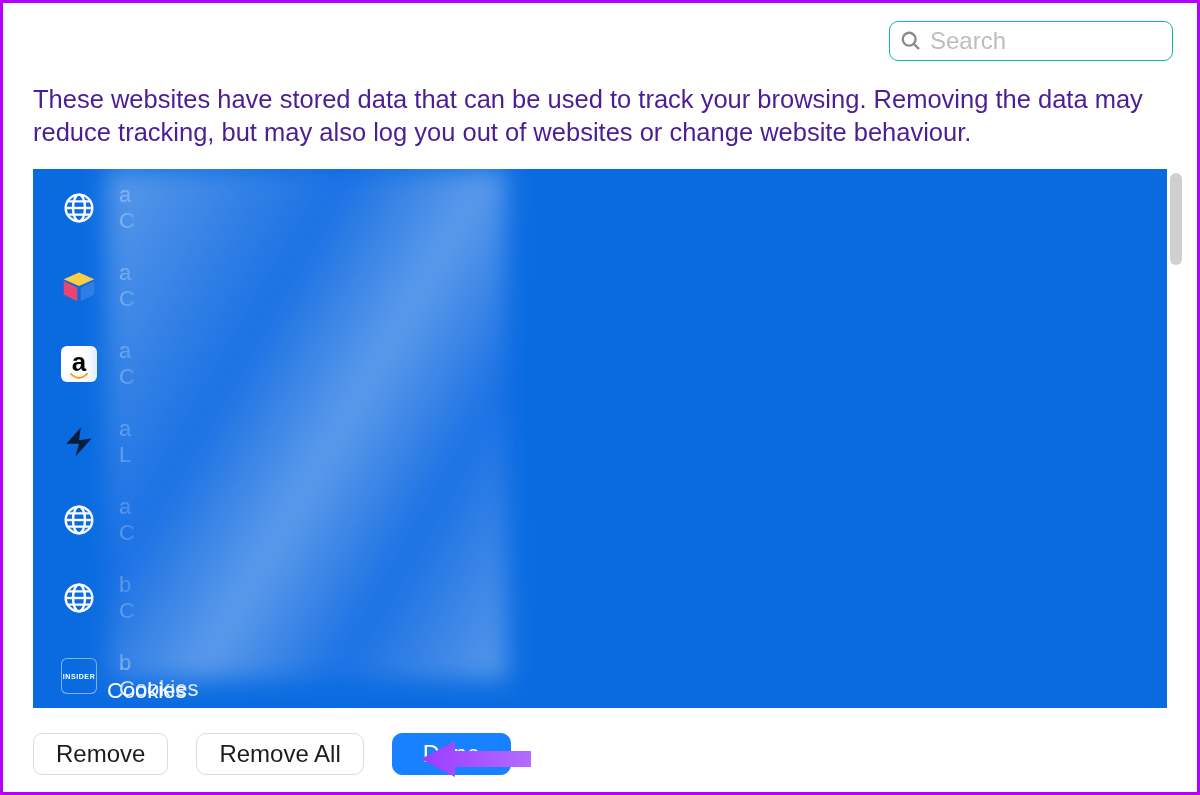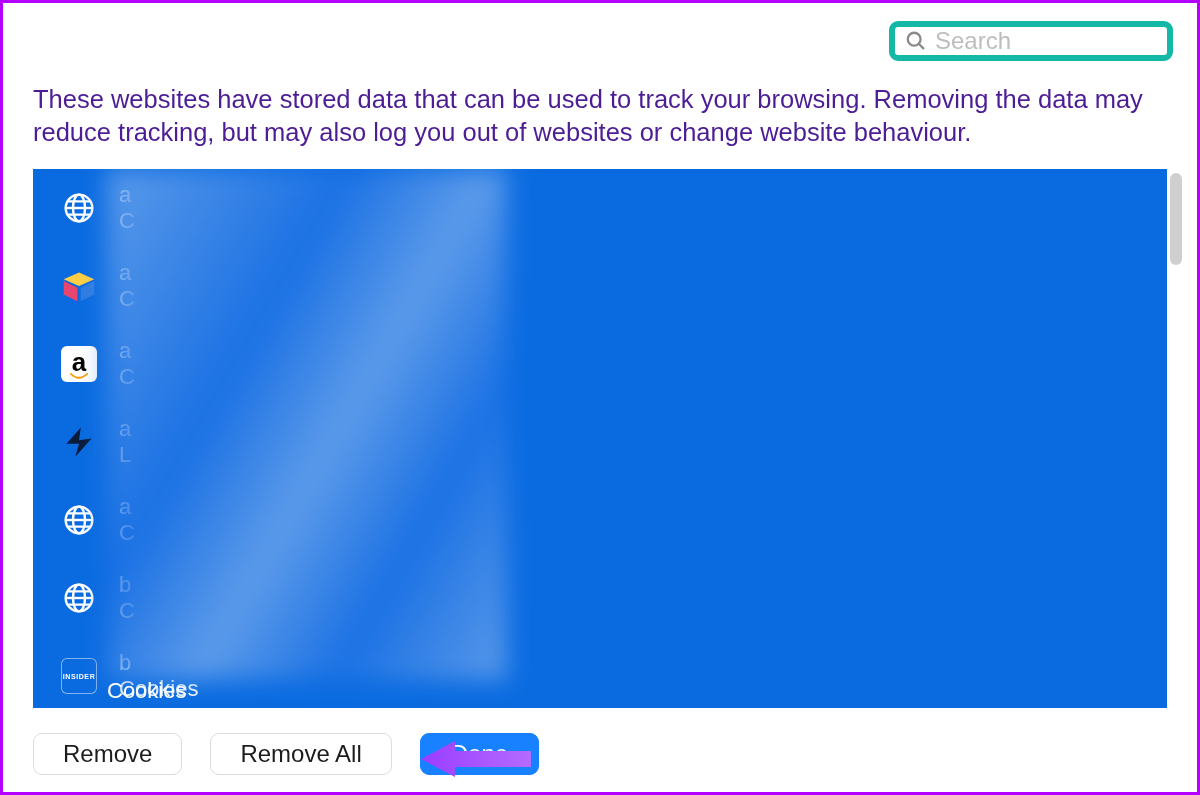--- a/index.html
+++ b/index.html
@@ -14,21 +14,21 @@
   }
 
   
   .search-wrap {
     position: absolute;
     top: 18px;
     right: 24px;
     width: 284px;
     height: 40px;
     background: #ffffff;
-    border: 6px solid #14b8a6;
+    border: 1px solid #14b8a6;
     border-radius: 9px;
     display: flex;
     align-items: center;
     padding: 0 10px;
     gap: 8px;
   }
   .search-wrap svg { flex: 0 0 auto; }
   .search-input {
     border: none;
     outline: none;
@@ -137,28 +137,28 @@
     height: 48px;
     display: flex;
     align-items: center;
   }
   .btn {
     height: 42px;
     border-radius: 9px;
     border: 1px solid #dcdcdc;
     background: #ffffff;
     font-size: 24px;
-    padding: 0 29px;
+    padding: 0 22px;
     display: inline-flex;
     align-items: center;
     justify-content: center;
     cursor: pointer;
     color: #1c1c1c;
   }
-  .btn + .btn { margin-left: 28px; }
+  .btn + .btn { margin-left: 28px; border-radius: 10px; }
   .btn-primary {
     background: #1781ff;
     border-color: #1781ff;
     color: #ffffff;
     margin-left: auto;
     padding: 0 30px;
   }
 
   
   .arrow {

